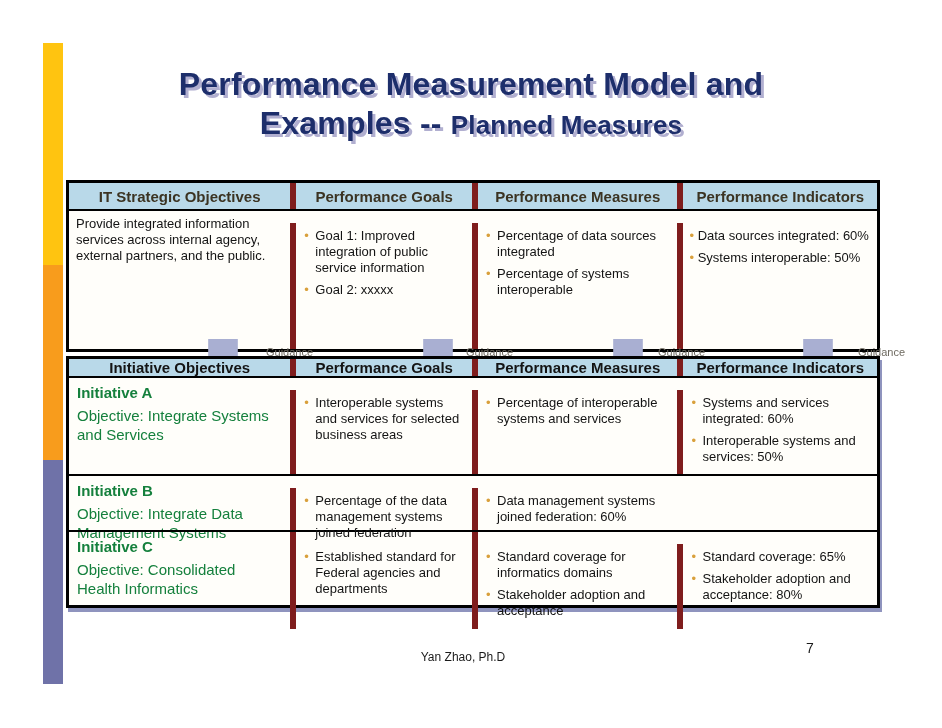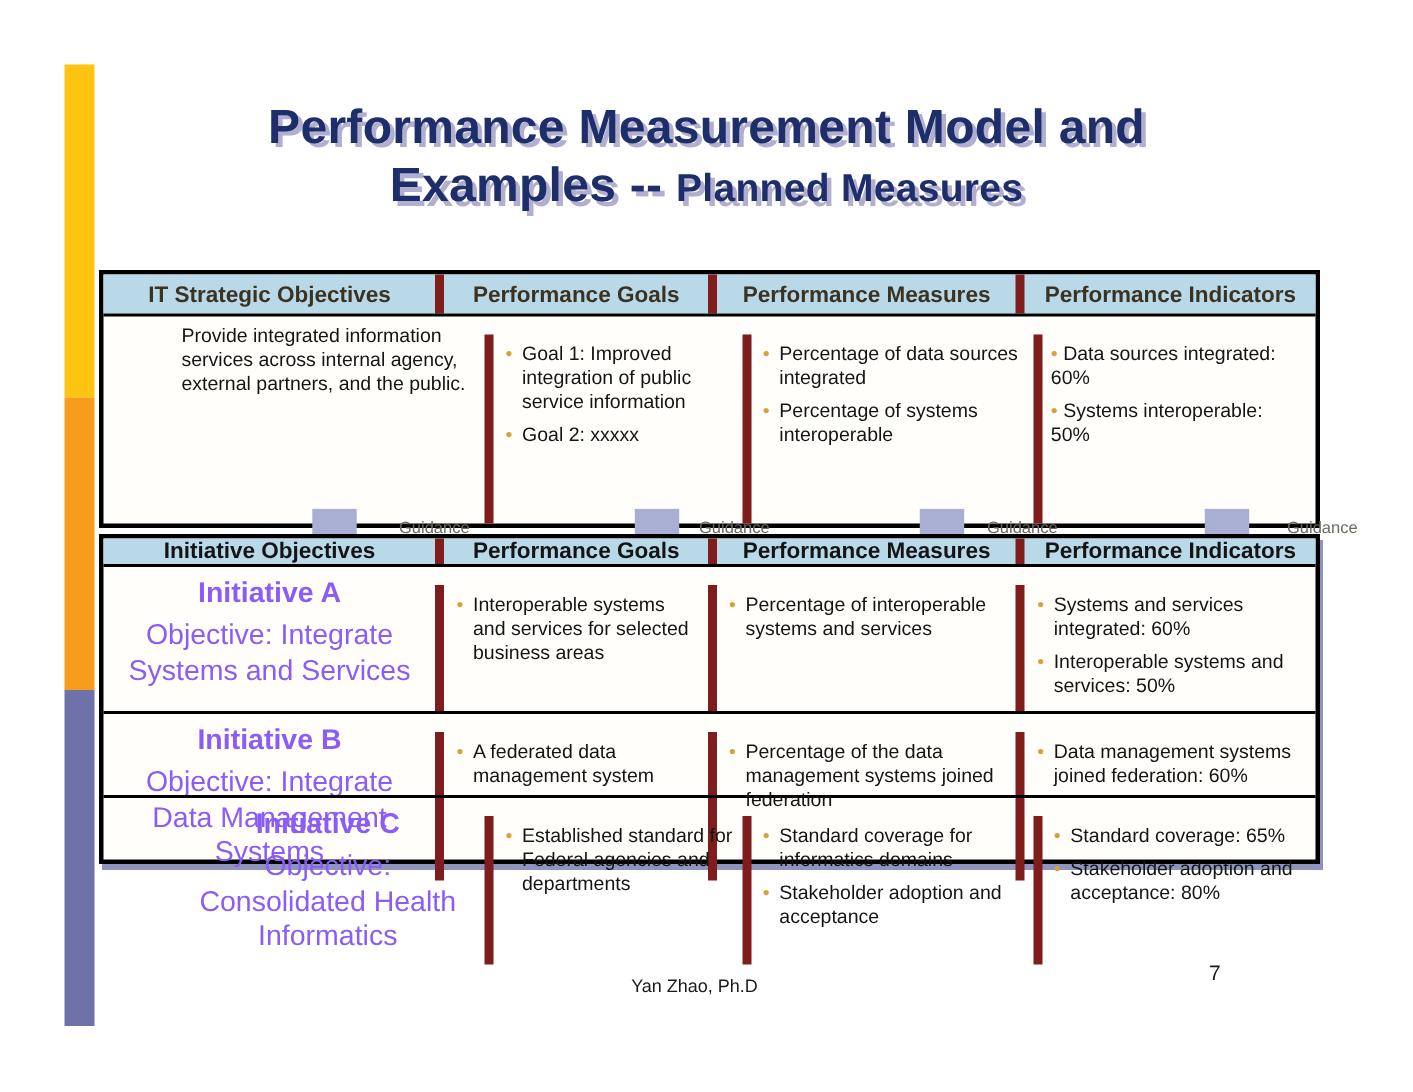--- a/index.html
+++ b/index.html
@@ -33,41 +33,41 @@
   .title .l2-small { font-size: 26px; }
 
   
   .tbl {
     position: absolute; left: 66px; width: 814px;
     background: #fffefa;
     border: 3px solid #000;
     display: flex; flex-direction: column;
   }
   .top-tbl { top: 180px; height: 172px; }
-  .bot-tbl { top: 356px; height: 220px; box-shadow: 2px 4px 0 var(--table-shadow); }
+  .bot-tbl { top: 356px; height: 252px; box-shadow: 2px 4px 0 var(--table-shadow); }
 
   .trow { display: grid; grid-template-columns: 223fr 183fr 207fr 201fr; }
   .trow + .trow { border-top: 2px solid #000; }
   .trow.header { height: 26px; background: var(--header-bg); }
-  .trow.fill { flex: 1 1 auto; padding-left: 45px; }
+  .trow.fill { flex: 1 1 auto; }
   .row-a { height: 98px; }
   .row-b { height: 56px; }
 
   .cell { min-width: 0; }
   .cell + .cell { border-left: 6px solid #7f1d1d; }
 
   .hcell {
     display: flex; align-items: center; justify-content: center;
     font-weight: bold; font-size: 15px; color: #3b3322;
   }
   .bot-tbl .hcell { color: #141414; }
 
   .bcell { padding: 5px 6px; font-size: 13px; line-height: 1.22; color: #141414; margin-top: 12px; }
   .tcell { padding: 5px 8px 5px 7px; font-size: 13px; line-height: 1.22; color: #141414; }
-  .ccell { text-align: center; padding: 6px 8px; font-size: 19px; line-height: 1.25; color: #8b5cf6; }
+  .ccell { text-align: left; padding: 6px 8px; font-size: 15px; line-height: 1.25; color: #15803d; }
   .init-name { font-weight: bold; margin-bottom: 4px; }
 
   .blt { position: relative; padding-left: 13px; margin-bottom: 6px; }
   .blt::before { content: "\2022"; position: absolute; left: 2px; top: 0; color: var(--bullet-gold); }
   .blt-nh { margin-bottom: 6px; }
   .blt-nh::before { content: "\2022\00a0"; color: var(--bullet-gold); }
 
   
   .guidance-strip { position: absolute; left: 66px; top: 339px; width: 814px; height: 35px; }
   .g-arrow {
@@ -157,23 +157,20 @@
         <div class="blt">Interoperable systems and services: 50%</div>
       </div>
     </div>
 
     <div class="trow row-b">
       <div class="cell ccell">
         <div class="init-name">Initiative B</div>
         <div>Objective: Integrate Data Management Systems</div>
       </div>
       <div class="cell bcell">
-        <div class="blt">A federated data management system</div>
-      </div>
-      <div class="cell bcell">
         <div class="blt">Percentage of the data management systems joined federation</div>
       </div>
       <div class="cell bcell">
         <div class="blt">Data management systems joined federation: 60%</div>
       </div>
     </div>
 
     <div class="trow fill">
       <div class="cell ccell">
         <div class="init-name">Initiative C</div>

